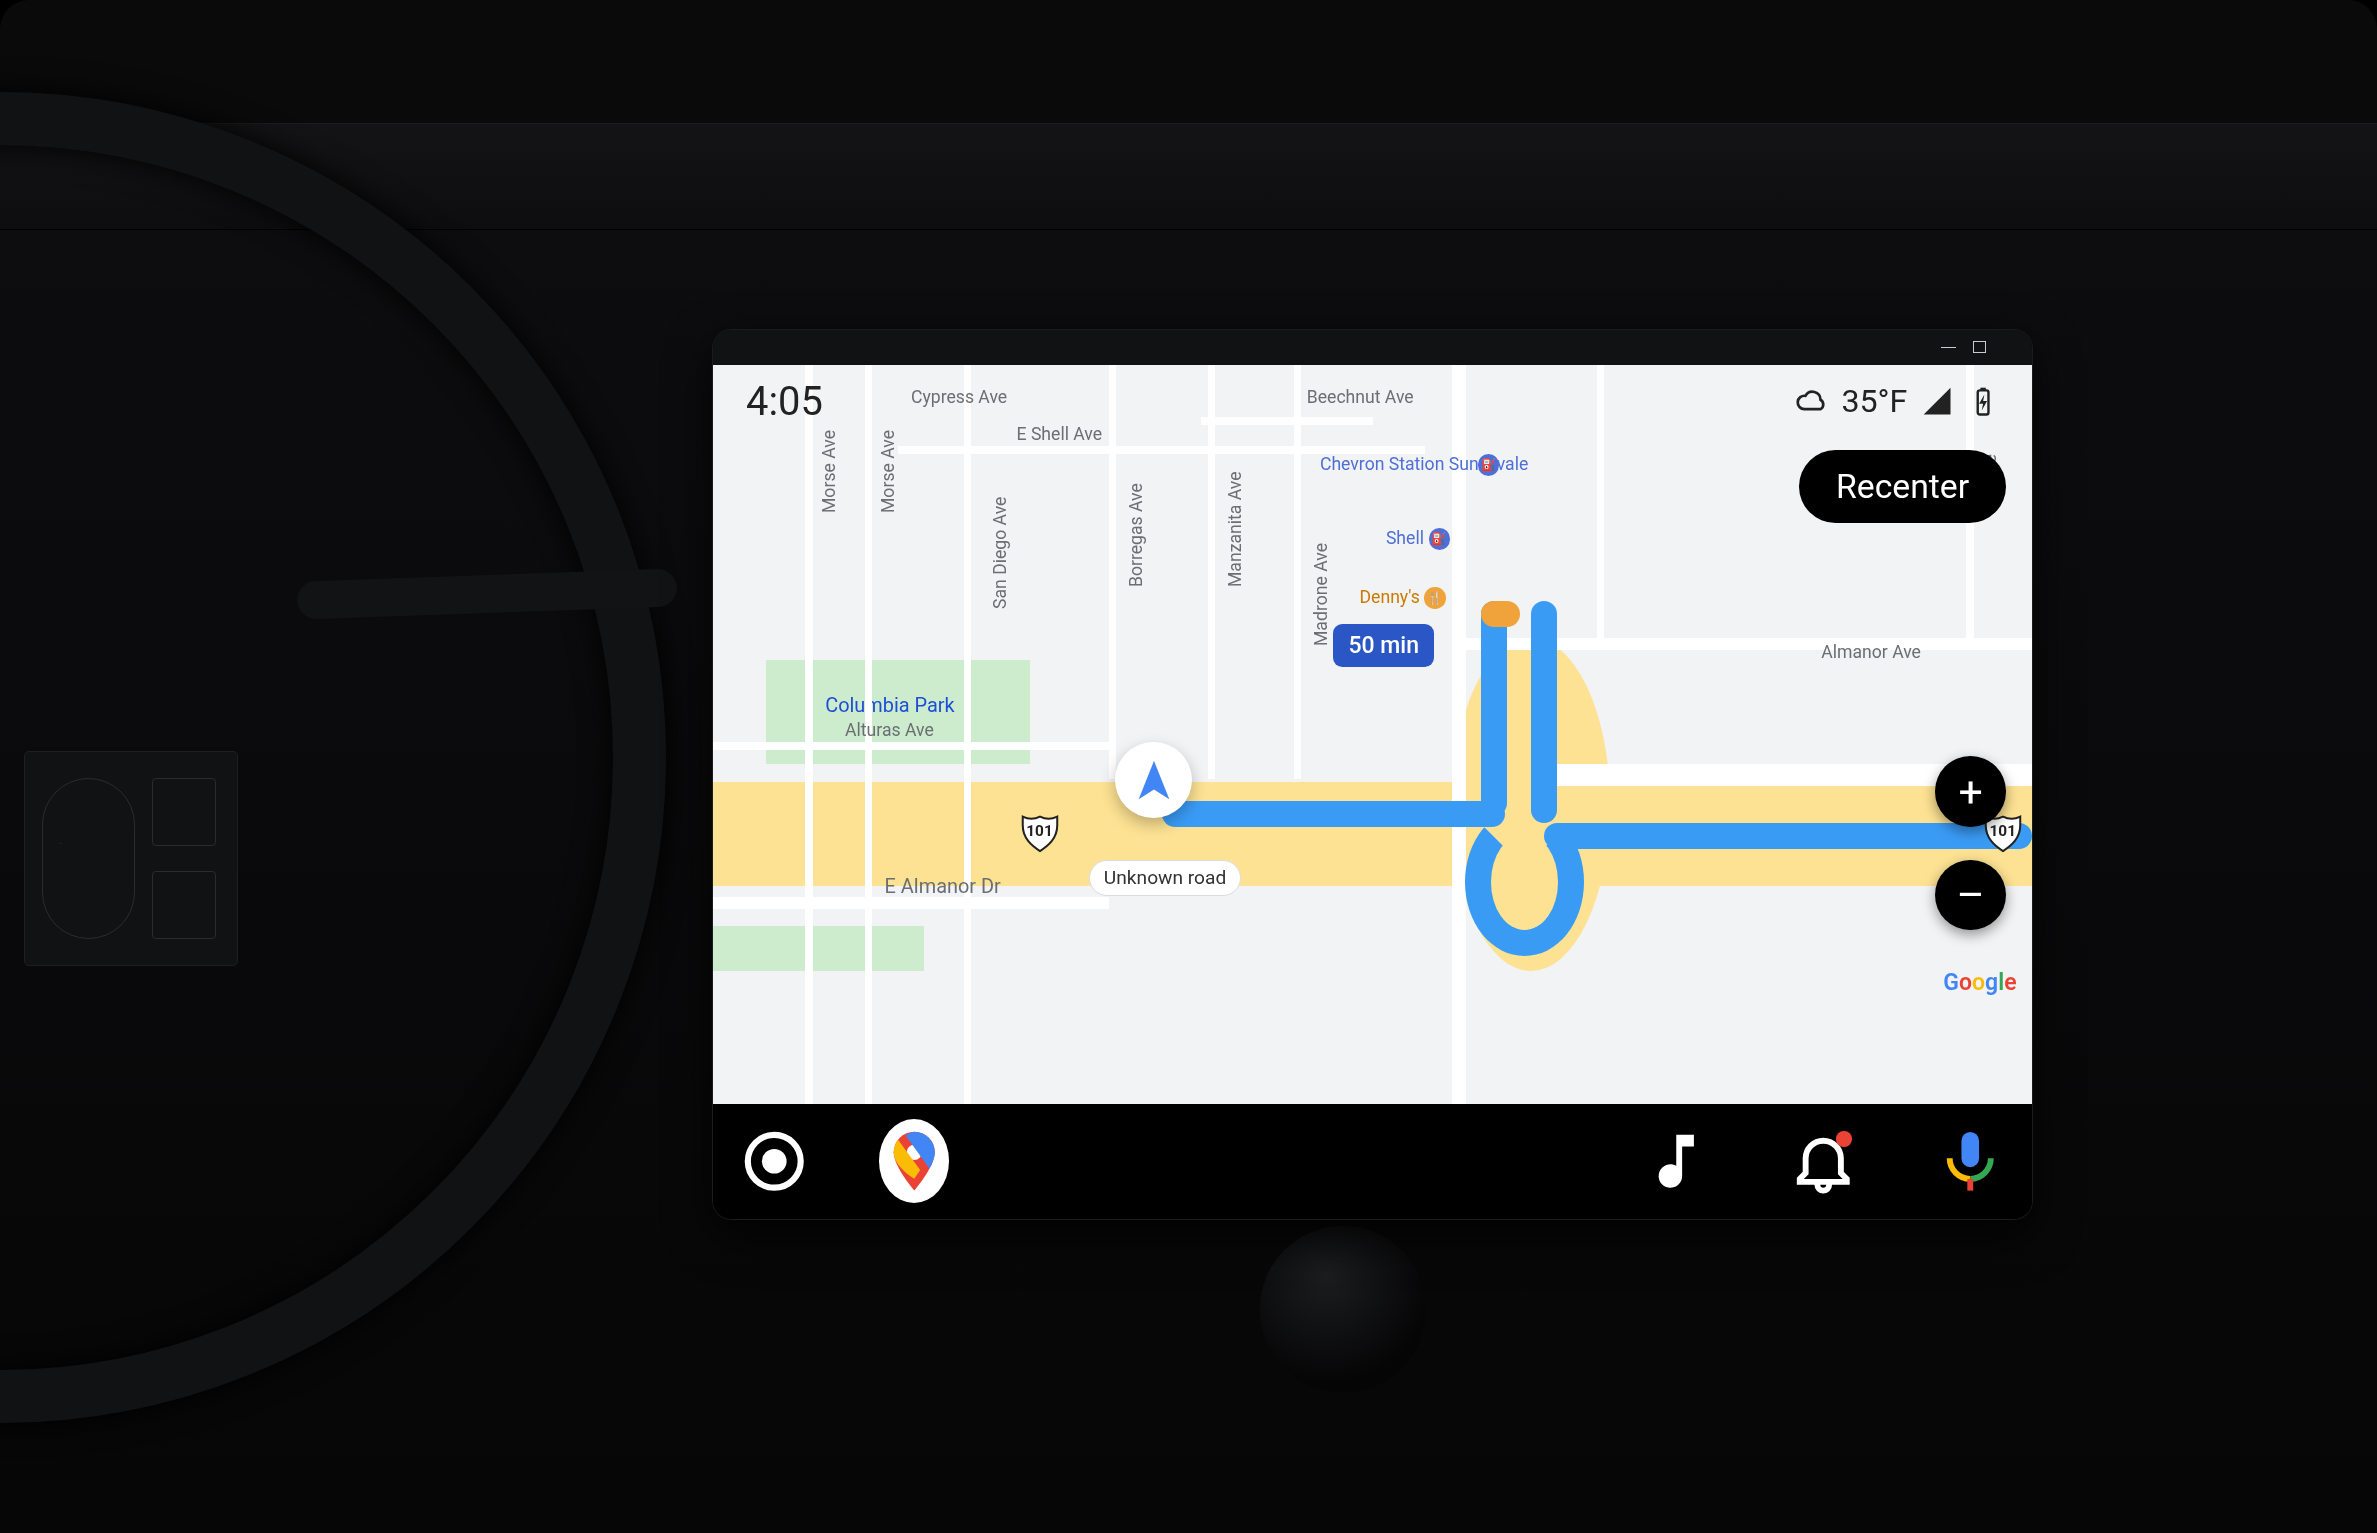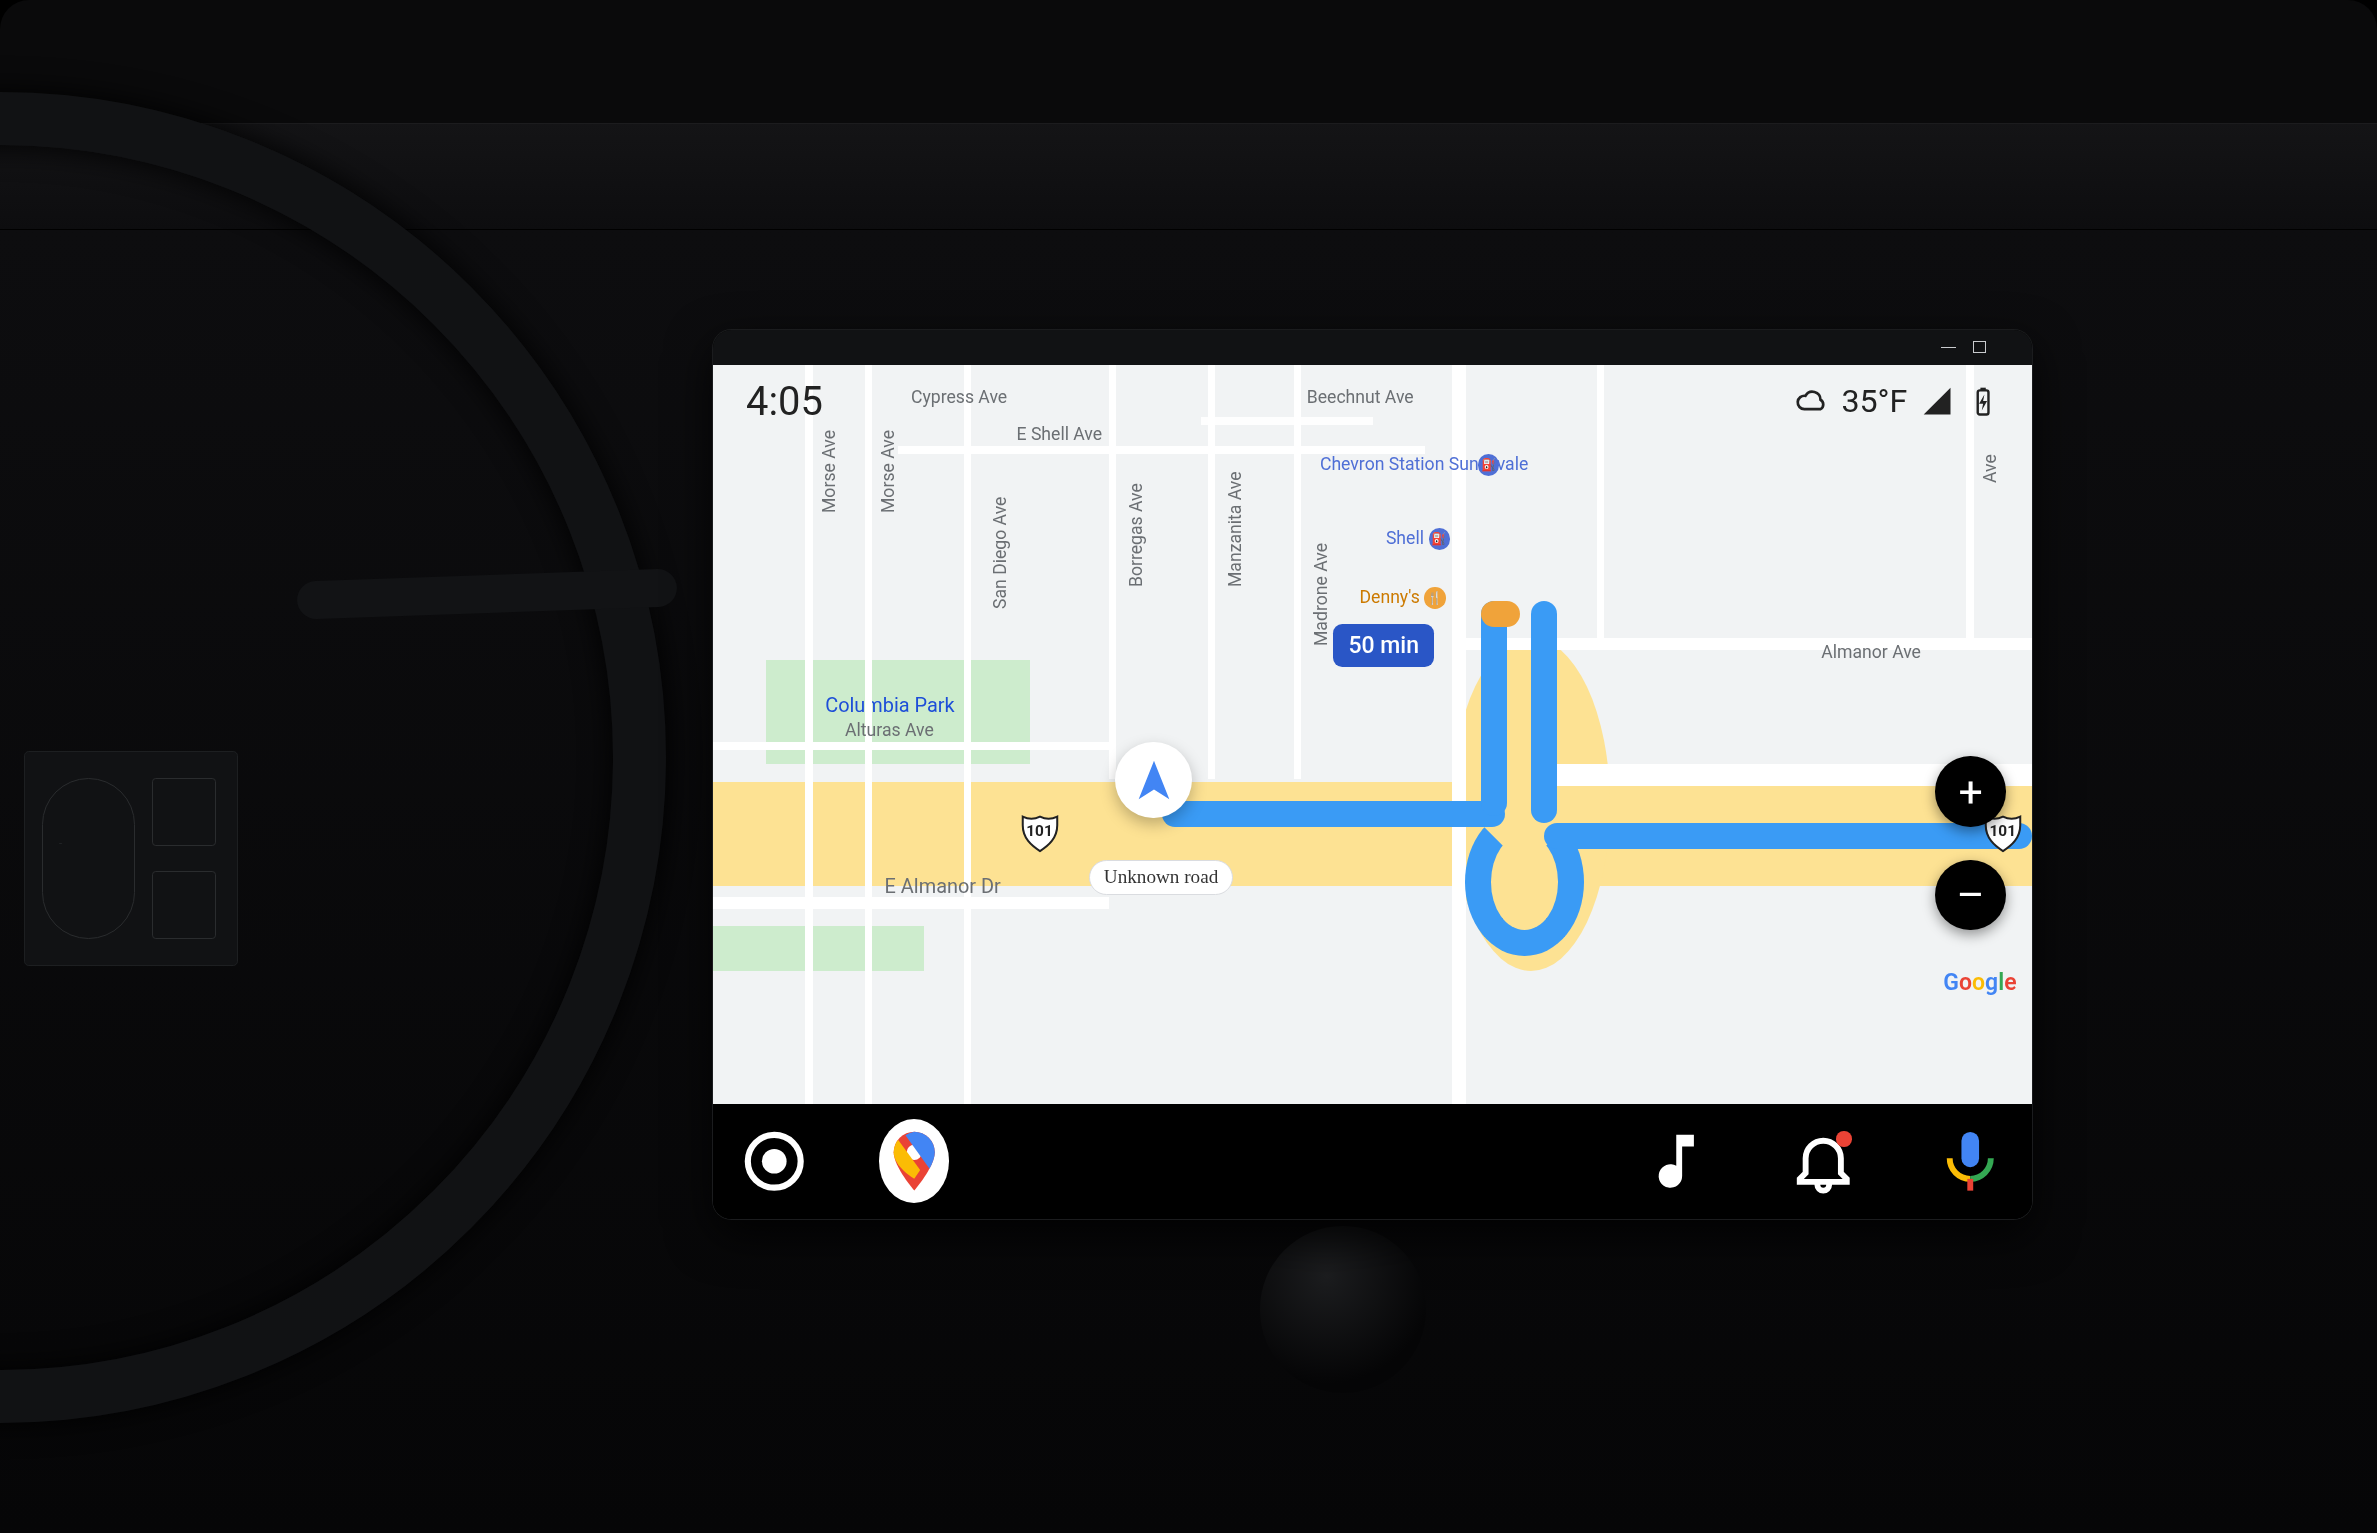--- a/index.html
+++ b/index.html
@@ -52,21 +52,21 @@
 
   
   .route{position:absolute;background:#3a9bf5;border-radius:475px;z-index:15;}
   .route.h{height:1.7vmin;} .route.v{width:1.7vmin;}
   .route-loop{position:absolute;border:1.7vmin solid #3a9bf5;border-radius:50%;z-index:15;}
 
   .hwy-shield{position:absolute;z-index:20;width:3vmin;height:3vmin;}
   .hwy-shield span{position:absolute;inset:0;display:flex;align-items:center;justify-content:center;font-size:1vmin;font-weight:700;color:#222;}
 
   .traffic-badge{position:absolute;z-index:25;background:#2a56c6;color:#fff;font-size:1.5vmin;padding:.55vmin 1vmin;border-radius:.6vmin;white-space:nowrap;font-weight:500;}
-  .road-chip{position:absolute;z-index:25;background:#fff;border:0.5px solid #dadce0;color:#333;font-size:1.25vmin;padding:.35vmin .9vmin;border-radius:475px;white-space:nowrap;font-family:Liberation Serif, serif;}
+  .road-chip{position:absolute;z-index:25;background:#fff;border:0.5px solid #dadce0;color:#333;font-size:1.25vmin;padding:.35vmin .9vmin;border-radius:475px;white-space:nowrap;}
 
   .puck{position:absolute;z-index:30;width:5vmin;height:5vmin;border-radius:50%;background:#fff;box-shadow:0 .4vmin 1vmin rgba(0,0,0,.25);display:flex;align-items:center;justify-content:center;}
   .puck svg{width:60%;height:60%;}
 
   .recenter{position:absolute;z-index:40;top:11.5%;right:2%;background:#000;color:#fff;border-radius:475px;font-size:2.2vmin;padding:1.1vmin 2.4vmin;cursor:pointer;}
   .zoom{position:absolute;z-index:40;right:2%;width:4.6vmin;height:4.6vmin;border-radius:50%;background:#000;color:#fff;display:flex;align-items:center;justify-content:center;font-size:2.8vmin;cursor:pointer;box-shadow:0 .3vmin .8vmin rgba(0,0,0,.4);}
   .zoom.in{top:53%;} .zoom.out{top:67%;}
 
   .google-logo{position:absolute;right:1.2%;bottom:14.5%;font-size:1.5vmin;font-weight:600;z-index:20;}
   .google-logo span:nth-child(1){color:#4285F4;} .google-logo span:nth-child(2){color:#EA4335;} .google-logo span:nth-child(3){color:#FBBC05;} .google-logo span:nth-child(4){color:#4285F4;} .google-logo span:nth-child(5){color:#34A853;} .google-logo span:nth-child(6){color:#EA4335;}
@@ -205,20 +205,21 @@
 
         <div class="traffic-badge" style="left:47%;top:35%;">50 min</div>
         <div class="road-chip" style="left:28.5%;top:67%;">Unknown road</div>
 
         <div class="puck" style="left:30.5%;top:51%;">
           <svg viewBox="0 0 24 24">
               <path fill="#4285F4" d="M12 2 L20 22 L12 17 L4 22 Z"></path>
             </svg>
         </div>
 
+        <div class="recenter">Recenter</div>
         <div class="zoom in">+</div>
         <div class="zoom out">–</div>
 
         <div class="google-logo">
           <span>G</span><span>o</span><span>o</span><span>g</span><span>l</span><span>e</span>
         </div>
       </div>
 
       <div class="navbar">
         <div class="nav-left">

